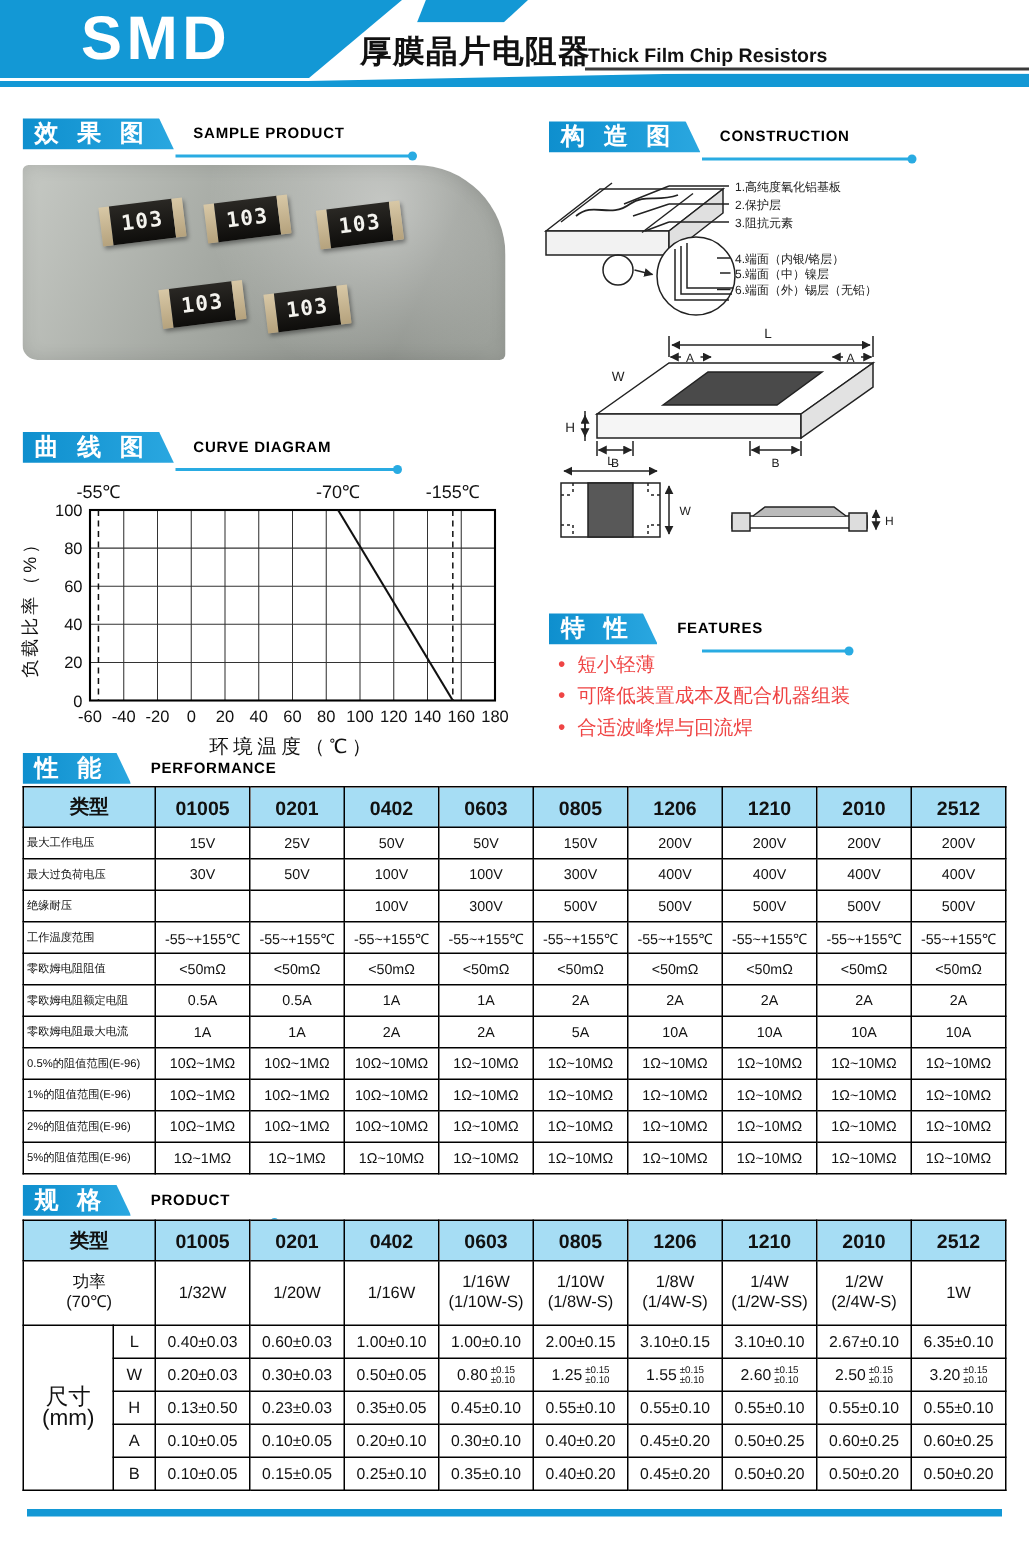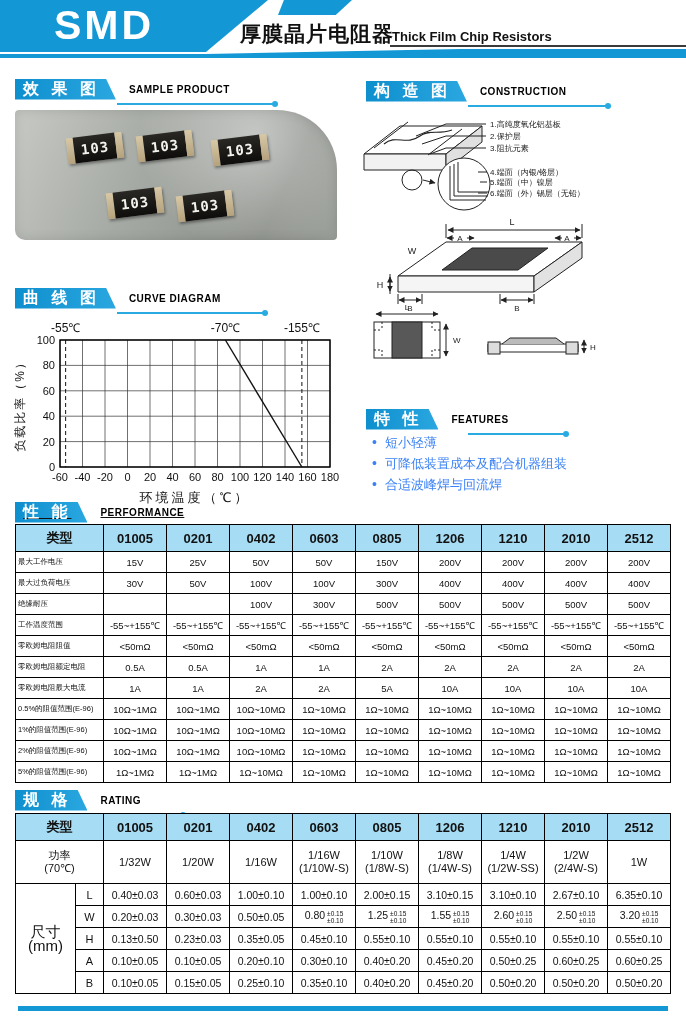--- a/index.html
+++ b/index.html
@@ -45,21 +45,21 @@
   
   .constr{position:absolute;left:350px;top:104px;}
   .constr text{font-family:"Liberation Sans",sans-serif;fill:#222;}
 
   
   .chart{position:absolute;left:8px;top:310px;}
   .chart text{font-family:"Liberation Sans",sans-serif;fill:#111;}
 
   
   .features{position:absolute;left:372px;top:432px;margin:0;padding:0;list-style:none;}
-  .features li{font-size:13px;line-height:20px;color:#3b82f6;}
+  .features li{font-size:13px;line-height:20px;color:#ef4444;}
   .features li::before{content:"•";margin-right:8px;font-size:14px;}
 
   
   table.data{position:absolute;left:15px;border-collapse:collapse;table-layout:fixed;width:656px;
              background:#fff;border:1.5px solid #000;}
   table.data th,table.data td{border:1px solid #000;text-align:center;padding:0;overflow:hidden;
              white-space:nowrap;vertical-align:middle;}
   table.data thead th{background:#a6ddf4;font-size:13px;font-weight:bold;height:26px;}
   #perf-table{top:524px;}
   #perf-table td{height:20px;font-size:9.5px;}
@@ -260,21 +260,21 @@
     <div class="box">特  性</div>
     <div class="en">FEATURES</div>
     <div class="ul" style="left:102px;width:98px;"></div>
   </div>
   <ul class="features">
     <li>短小轻薄</li>
     <li>可降低装置成本及配合机器组装</li>
     <li>合适波峰焊与回流焊</li>
   </ul>
 
-  <div class="sec" style="left:15px;top:501px;text-decoration:underline;">
+  <div class="sec" style="left:15px;top:501px;">
     <div class="box">性 能</div>
     <div class="en">PERFORMANCE</div>
     <div class="ul" style="left:102px;width:168px;"></div>
   </div>
   <table class="data" id="perf-table">
       <colgroup>
         <col style="width: 88px;">
         <col style="width: 63px;">
         <col style="width: 63px;">
         <col style="width: 63px;">
@@ -430,21 +430,21 @@
           <td>1Ω~10MΩ</td>
           <td>1Ω~10MΩ</td>
           <td>1Ω~10MΩ</td>
           <td>1Ω~10MΩ</td>
         </tr>
       </tbody>
     </table>
 
   <div class="sec" style="left:15px;top:789px;">
     <div class="box">规 格</div>
-    <div class="en">RATING</div>
+    <div class="en">PRODUCT</div>
     <div class="ul" style="left:102px;width:66px;"></div>
   </div>
   <table class="data" id="rating-table">
       <colgroup>
         <col style="width: 60px;">
         <col style="width: 28px;">
         <col style="width: 63px;">
         <col style="width: 63px;">
         <col style="width: 63px;">
         <col style="width: 63px;">

